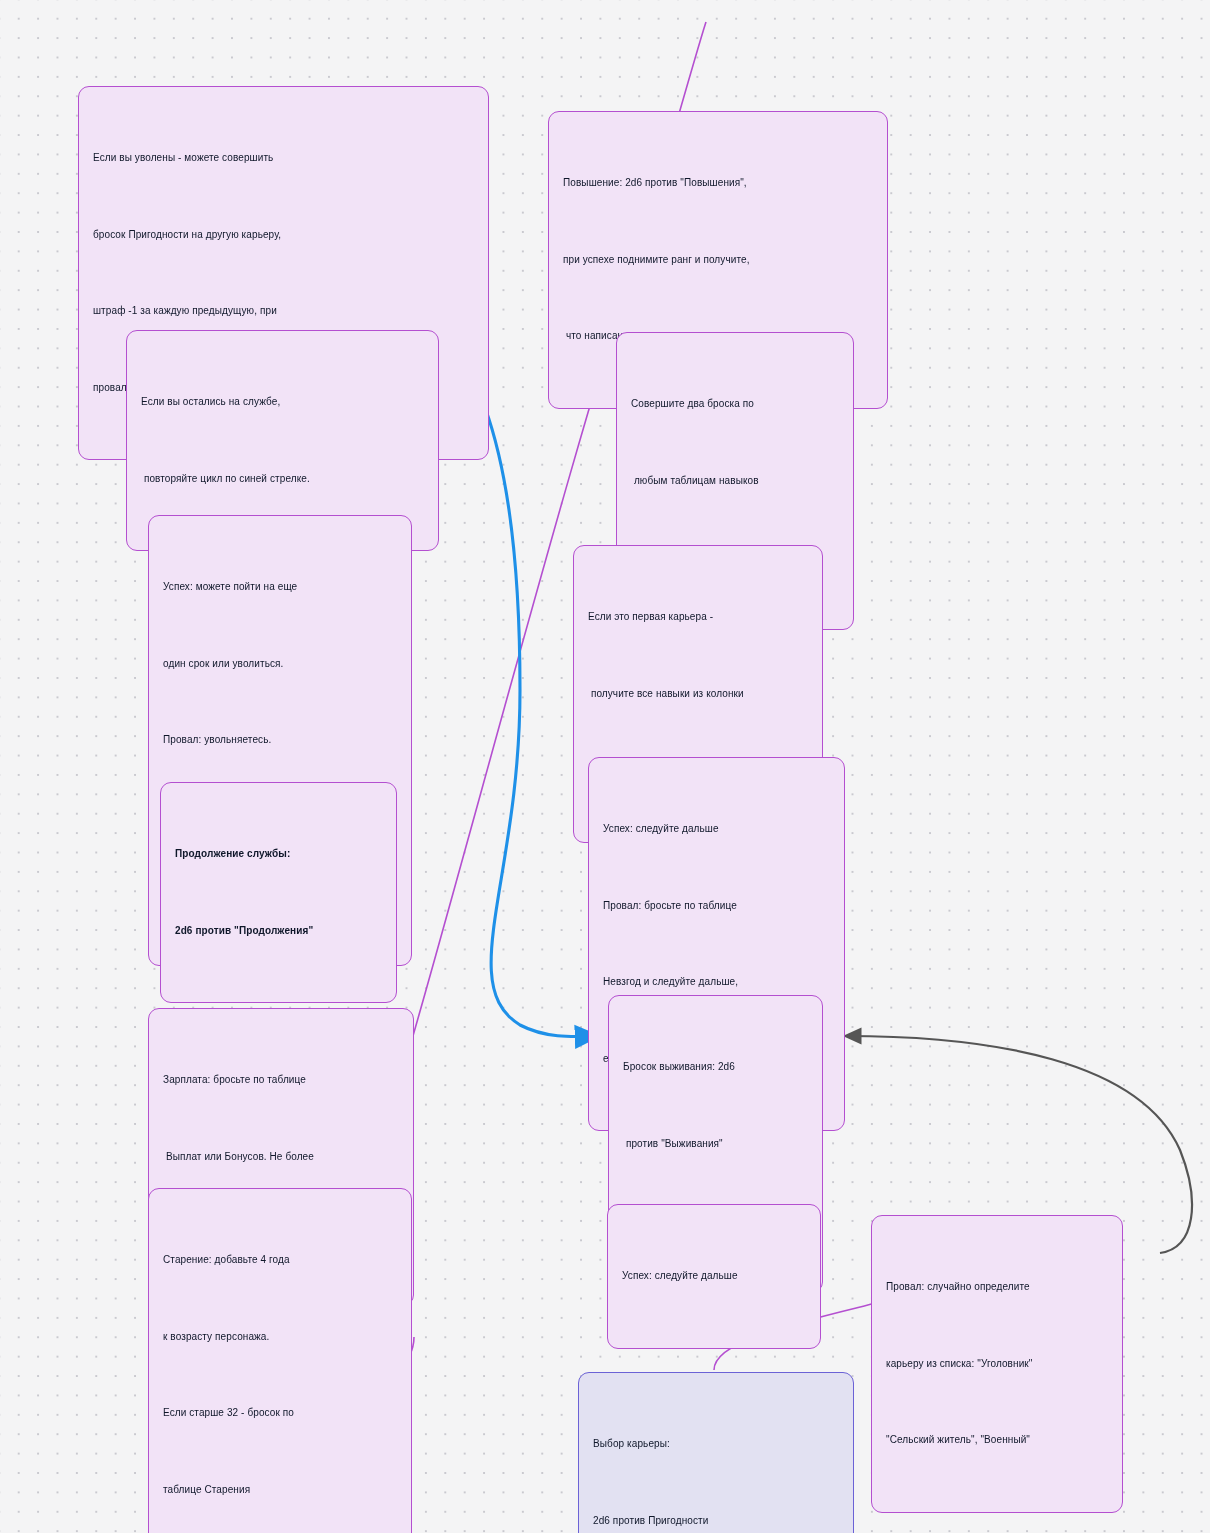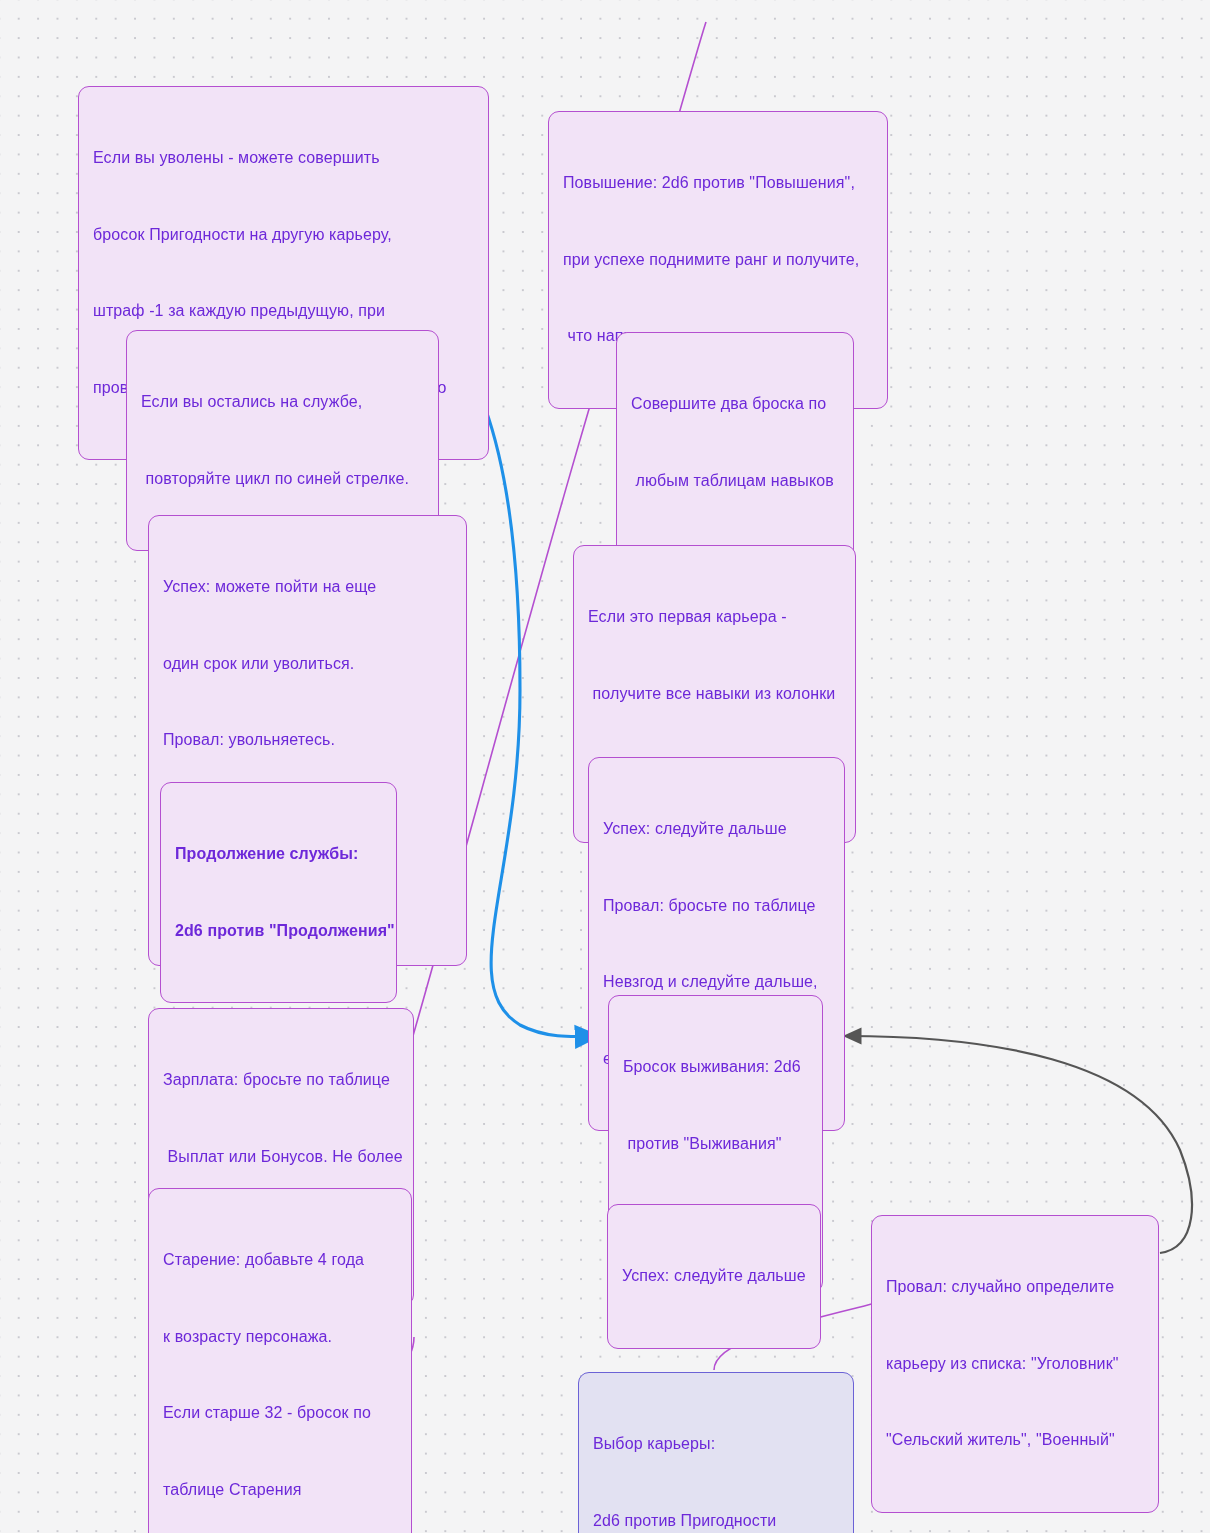--- a/index.html
+++ b/index.html
@@ -25,22 +25,22 @@
     width: 1210px;
     height: 1533px;
     pointer-events: none;
   }
   .node {
     position: absolute;
     box-sizing: border-box;
     border-radius: 11px;
     border: 1.6px solid #b44fd0;
     background: #f2e3f7;
-    color: #6d28d9;
-    font-size: 16px;
+    color: #0f172a;
+    font-size: 10px;
     line-height: 25.5px;
     letter-spacing: 0.1px;
     padding: 7px 14px 8px 14px;
     white-space: pre;
     z-index: 3;
   }
   .node.blue {
     border-color: #6b62d6;
     background: #e2e1f2;
   }
@@ -101,29 +101,29 @@
     <span class="ln">Если вы остались на службе,</span>
     <span class="ln"> повторяйте цикл по синей стрелке.</span>
   </div>
 
   <div class="node" style="left:597px; top:332px; width:238px;margin-left:19px;">
     <span class="ln">Совершите два броска по</span>
     <span class="ln"> любым таблицам навыков</span>
     <span class="ln">и запишите навыки в лист</span>
   </div>
 
-  <div class="node" style="left:148px; top:515px; width:319px;">
+  <div class="node" style="left:148px; top:515px; width:264px;">
     <span class="ln">Успех: можете пойти на еще</span>
     <span class="ln">один срок или уволиться.</span>
     <span class="ln">Провал: увольняетесь.</span>
     <span class="ln">12 на кубах: обязаны остаться</span>
     <span class="ln"> на ещё 1 срок.</span>
   </div>
 
-  <div class="node" style="left:573px; top:545px; width:283px;">
+  <div class="node" style="left:573px; top:545px; width:250px;">
     <span class="ln">Если это первая карьера -</span>
     <span class="ln"> получите все навыки из колонки</span>
     <span class="ln"> "Рабочие навыки" на 0 уровне</span>
   </div>
 
   <div class="node" style="left:160px; top:782px; width:237px;font-weight:bold;">
     <span class="ln">Продолжение службы:</span>
     <span class="ln">2d6 против "Продолжения"</span>
   </div>
 
@@ -152,21 +152,21 @@
     <span class="ln">Если старше 32 - бросок по</span>
     <span class="ln">таблице Старения</span>
     
     
   </div>
 
   <div class="node" style="left:607px; top:1204px; width:214px;">
     <span class="ln">Успех: следуйте дальше</span>
   </div>
 
-  <div class="node" style="left:871px; top:1215px; width:288px;">
+  <div class="node" style="left:871px; top:1215px; width:252px;">
     <span class="ln">Провал: случайно определите</span>
     <span class="ln">карьеру из списка: "Уголовник"</span>
     <span class="ln">"Сельский житель", "Военный"</span>
   </div>
 
   <div class="node blue" style="left:578px; top:1372px; width:276px;">
     <span class="ln">Выбор карьеры:</span>
     <span class="ln">2d6 против Пригодности</span>
     
   </div>

